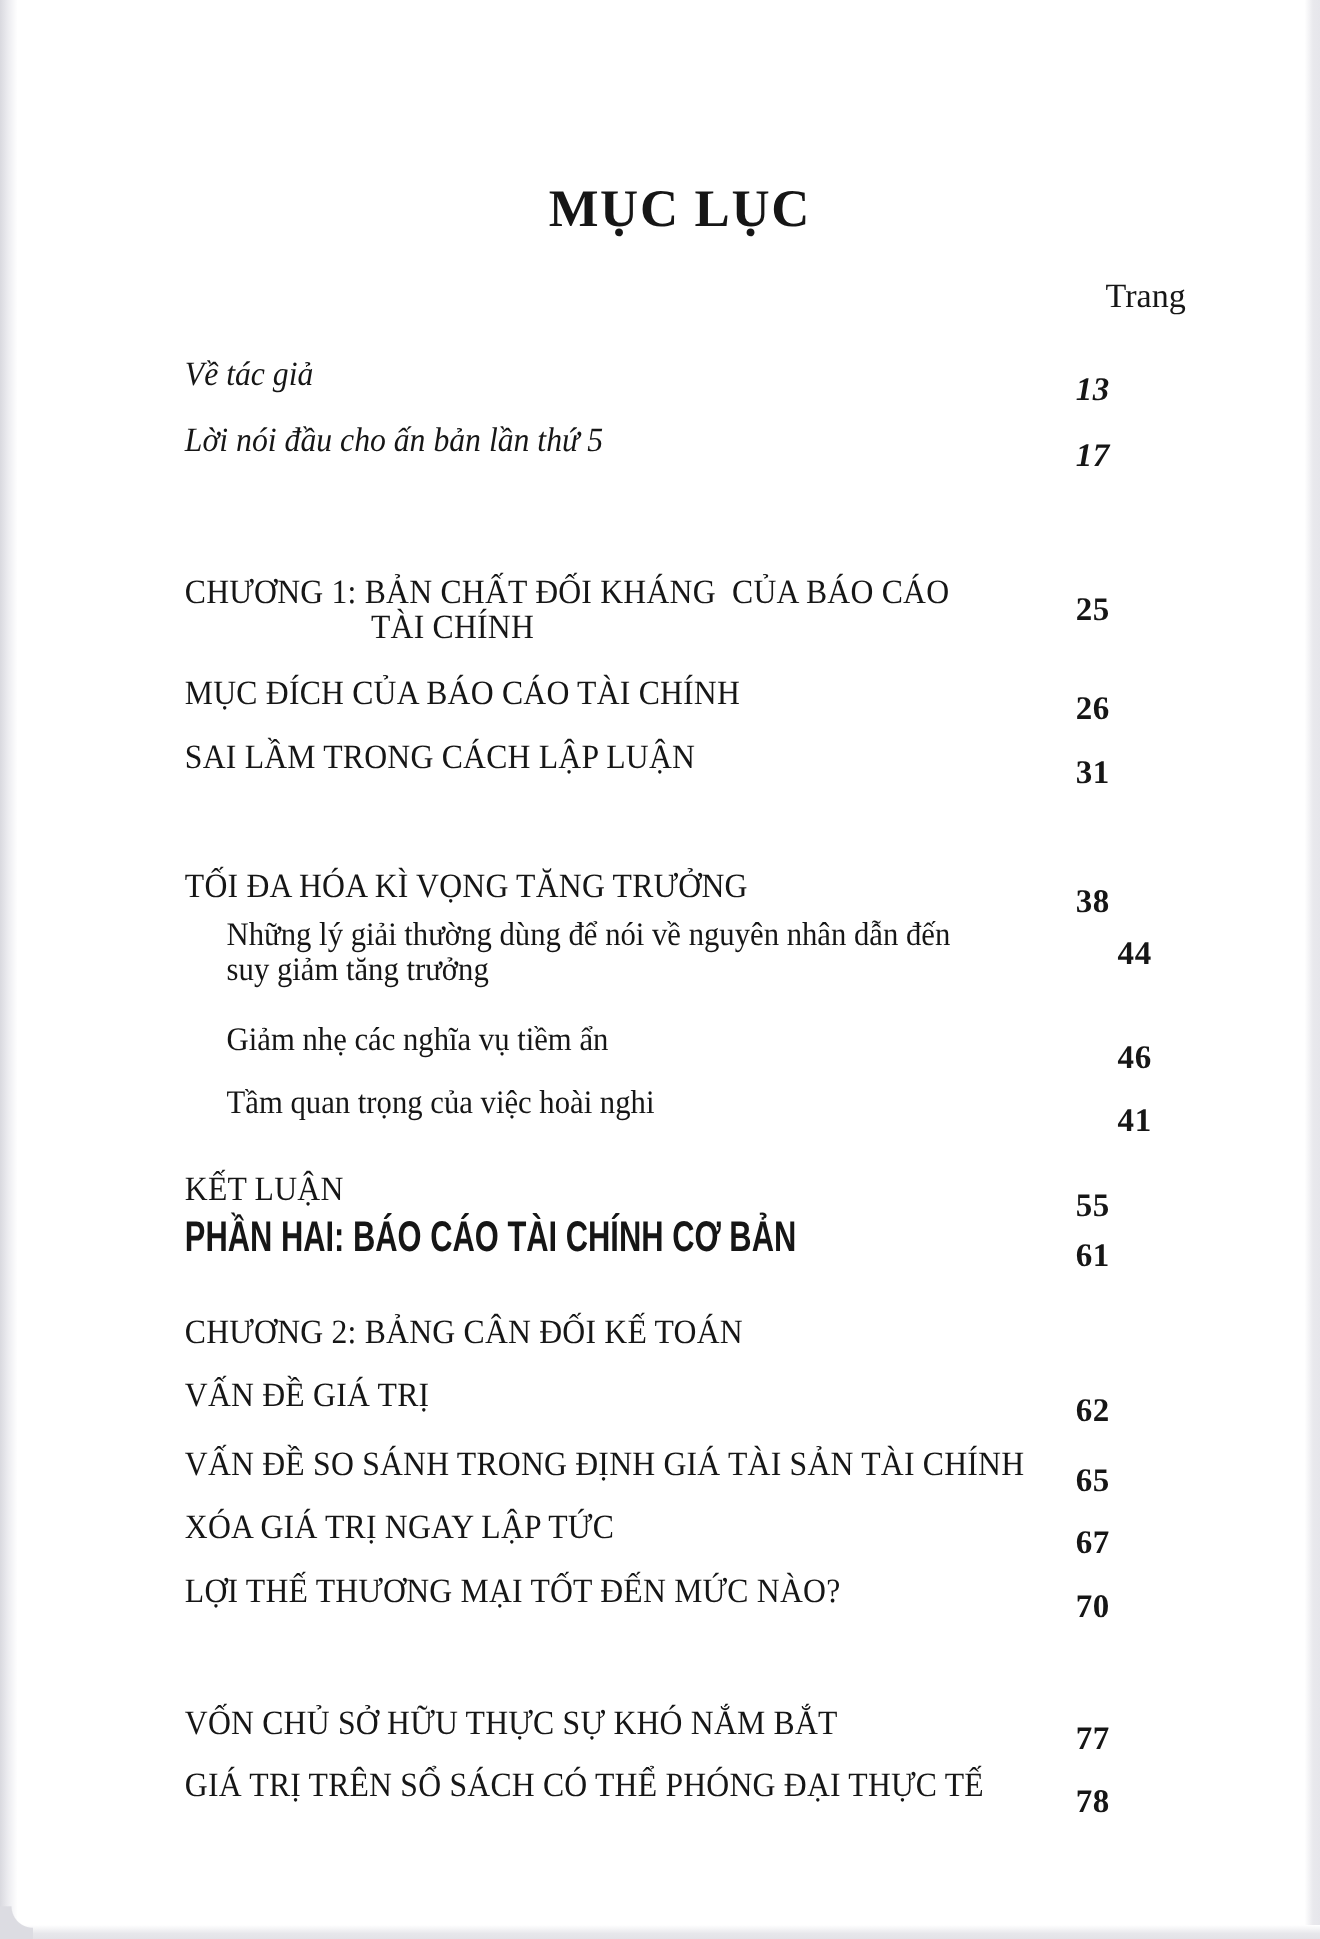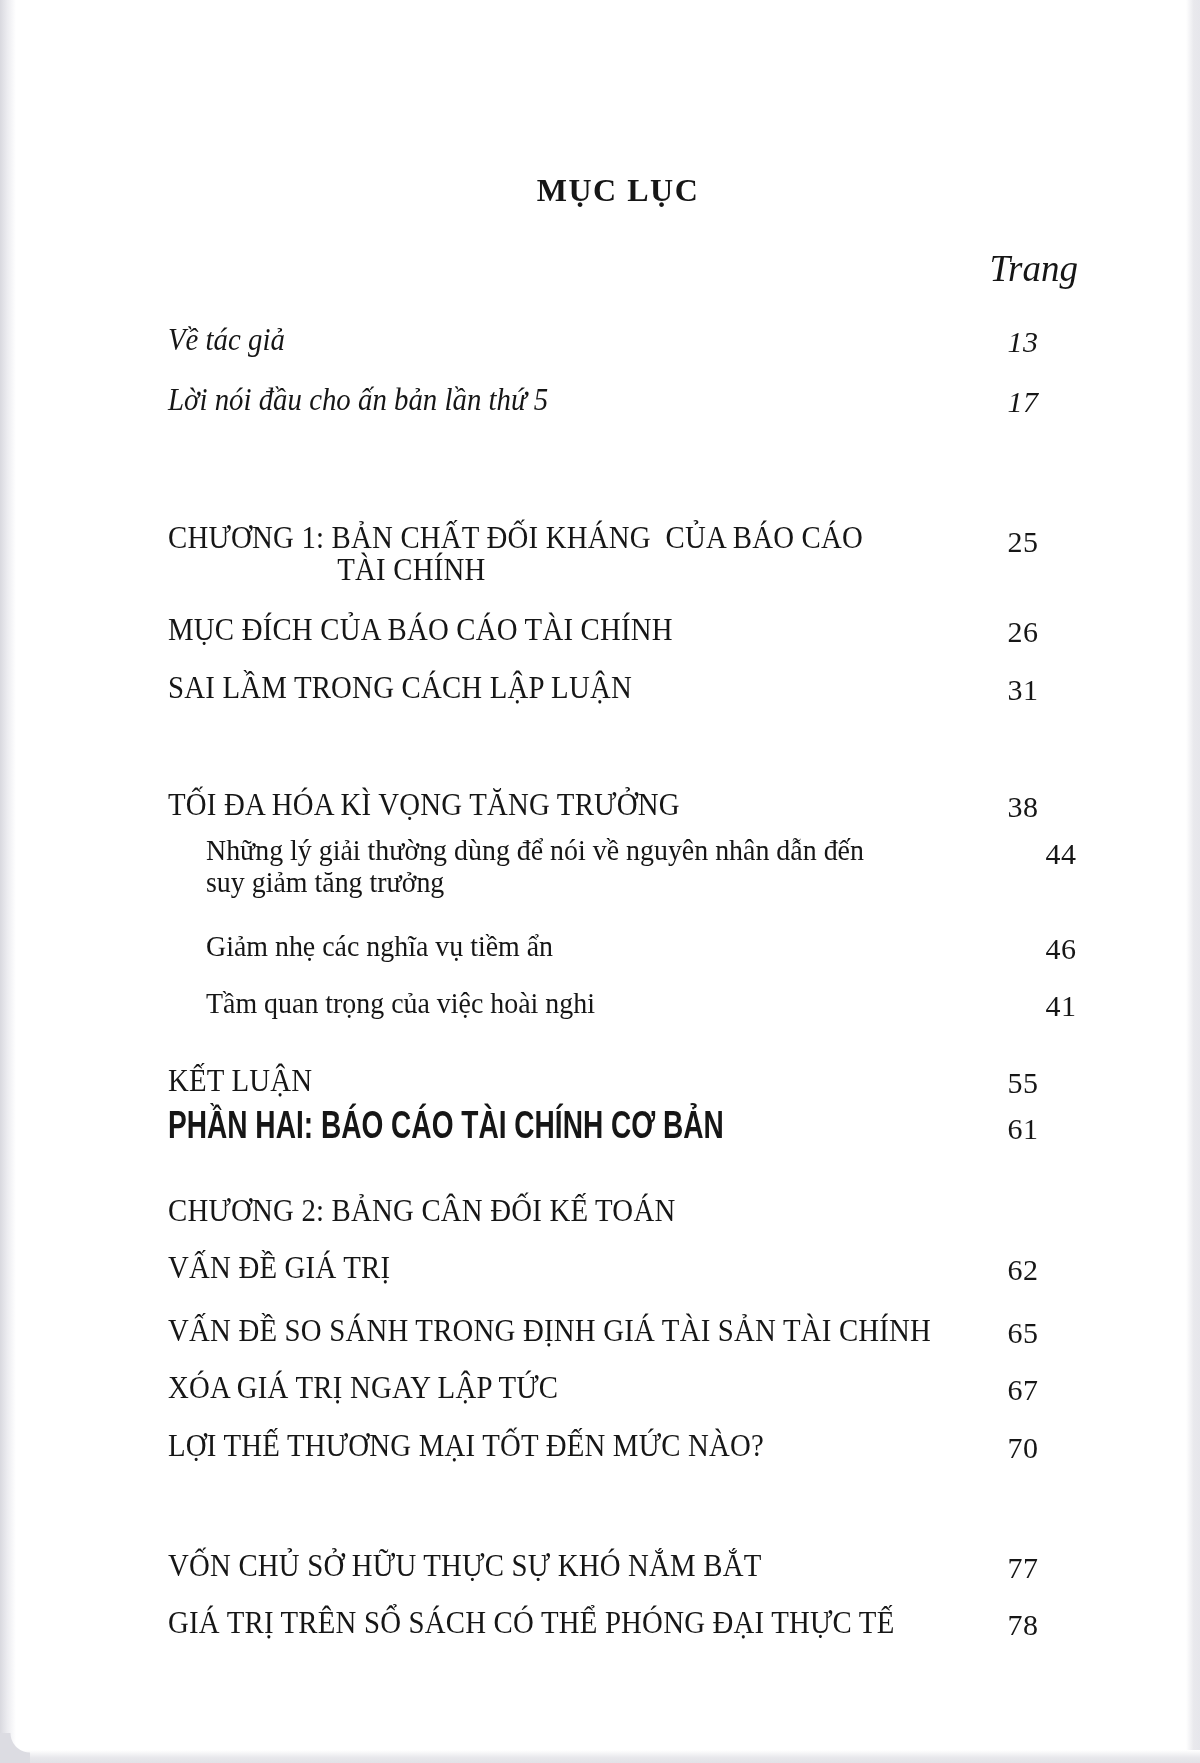--- a/index.html
+++ b/index.html
@@ -17,33 +17,33 @@
                background:linear-gradient(to right,#d9d9df 0%,#ececf0 45%,#ffffff 100%); }
   .edge-right { position:absolute; right:0; top:0; bottom:0; width:14px;
                 background:linear-gradient(to right,#ffffff 0%,#e9e9ed 55%,#e6e6eb 100%); }
   .edge-bottom { position:absolute; left:0; right:0; bottom:0; height:13px;
                  background:linear-gradient(to bottom,#ffffff 0%,#e7e7eb 60%,#e2e2e7 100%); }
   .corner-bl { position:absolute; left:0; bottom:0; width:30px; height:30px;
                background:radial-gradient(circle at 100% 0%, rgba(0,0,0,0) 0 19px, #dcdce2 20px 30px); }
 
   .page-title {
     position:absolute; left:168px; width:900px; top:168px;
-    text-align:center; font-weight:700; font-size:32px; line-height:44px;
+    text-align:center; font-weight:700; font-size:48px; line-height:44px;
     letter-spacing:1.5px;
   }
   .col-header {
     position:absolute; right:122px; top:252px;
-    font-style:italic; font-size:37px; line-height:34px;
+    font-size:31px; line-height:34px;
   }
   .row { position:absolute; left:168px; width:900px; }
   .row .lbl { display:inline-block; transform:scaleX(0.93); transform-origin:0 50%; }
   .row .line { display:block; line-height:32px; white-space:pre-wrap; }
   .row .line2-chapter { padding-left:182px; }
-  .num { position:absolute; right:0; top:4px; width:90px; text-align:center;
-         font-size:30px; line-height:32px; letter-spacing:0.5px; }
+  .num { position:absolute; right:0; top:17px; width:90px; text-align:left;
+         font-size:30px; line-height:32px; letter-spacing:0.5px;font-weight:bold; }
   .it   { font-style:italic; font-size:31px; }
   .caps { font-size:31px; letter-spacing:0.2px;margin-top:16px; }
   .sub  { font-size:30px; padding-left:38px; }
   .part-h .lbl {
     font-family:"Liberation Sans","DejaVu Sans",sans-serif;
     font-weight:700; font-size:39px; line-height:44px;
     transform:scaleX(0.72); transform-origin:0 50%;
     letter-spacing:0px; white-space:pre-wrap;
   }
   .part-h .num { line-height:44px; }

